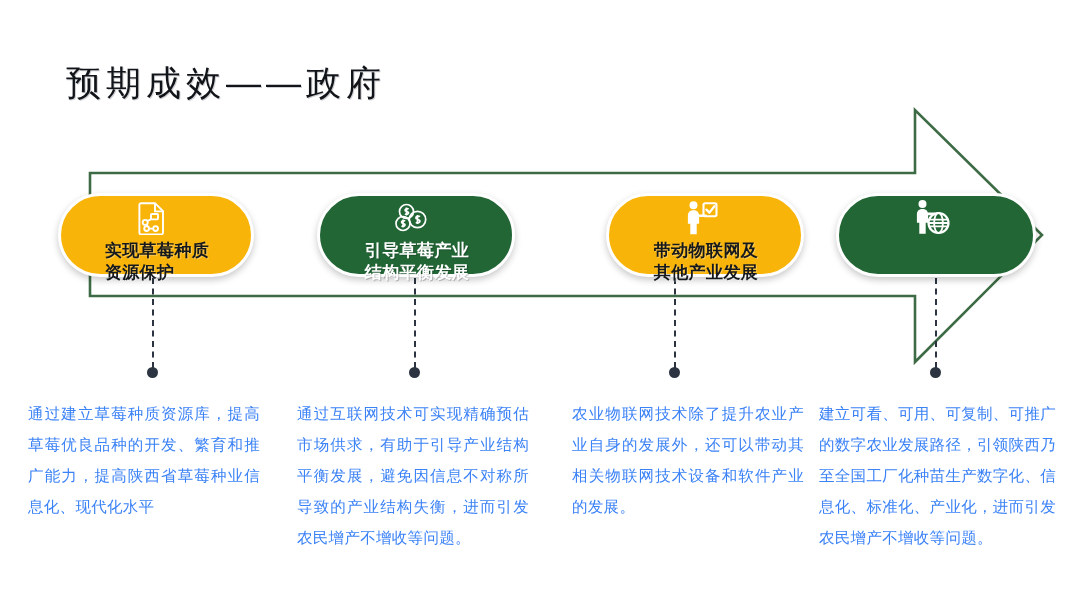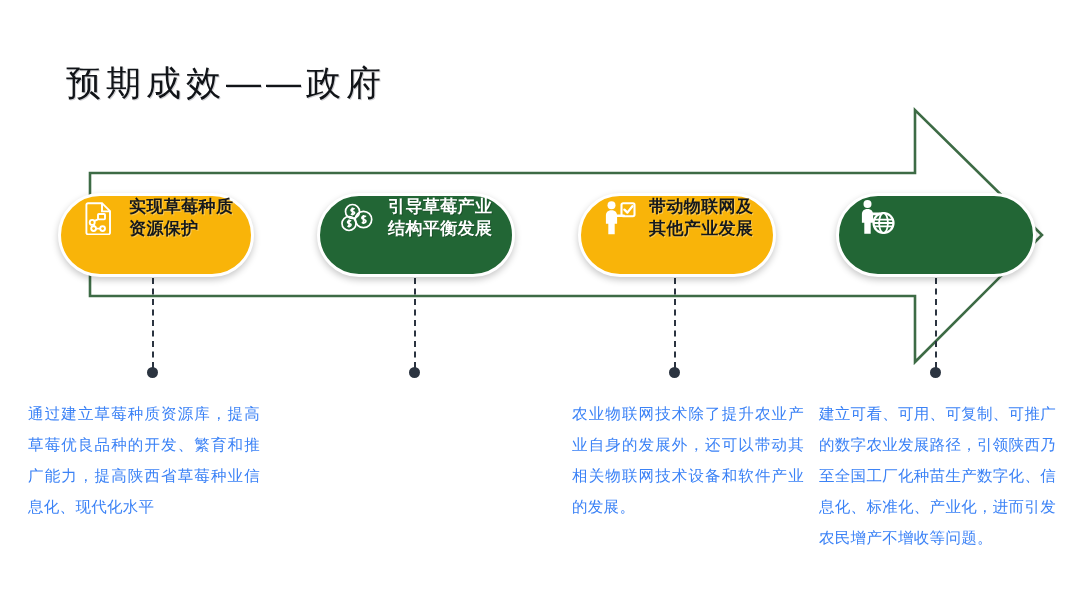--- a/index.html
+++ b/index.html
@@ -40,27 +40,28 @@
     top: 0;
     width: 1080px;
     height: 609px;
     pointer-events: none;
   }
 
   
   .pill {
     position: absolute;
     display: flex;
-    align-items: flex-start;
+    align-items: center;
     box-sizing: border-box;
     height: 84px;
     border-radius: 42px;
     padding: 0 16px 9px 18px;
     box-shadow: 0 3px 7px rgba(0,0,0,0.22);
     border: 3px solid #ffffff;
+    flex-direction: column;
   }
   .pill .icon-wrap {
     flex: 0 0 auto;
     width: 40px;
     height: 44px;
     display: flex;
     align-items: center;
     justify-content: center;
     margin-right: 10px;
   }
@@ -82,21 +83,21 @@
   .pill.green {
     background: #226635;
   }
   .pill.green .pill-label {
     color: #ffffff;
     text-shadow: 1px 1px 0 rgba(0,0,0,0.22);
   }
 
   .pill-1 { left: 58px;  top: 193px; width: 196px; }
   .pill-2 { left: 317px; top: 193px; width: 198px; }
-  .pill-3 { left: 578px; top: 193px; width: 198px; }
+  .pill-3 { left: 606px; top: 193px; width: 198px; }
   .pill-4 { left: 836px; top: 193px; width: 200px; }
 
   
   .connector {
     position: absolute;
     width: 0;
     border-left: 2px dashed #2b3440;
     top: 278px;
     height: 90px;
   }
@@ -200,16 +201,17 @@
         <path d="M8.5 10 c -4 0 -5.6 2.4 -5.6 5.6 v8.2 h2.4 v11 h6.4 v-11 h2.4 v-8.2 c 0 -3.2 -1.6 -5.6 -5.6 -5.6 Z" fill="#ffffff"></path>
         <rect x="12.6" y="13.6" width="9" height="2.6" rx="1.2" fill="#ffffff"></rect>
         <circle cx="24.5" cy="24" r="10" fill="none" stroke="#ffffff" stroke-width="2.2"></circle>
         <ellipse cx="24.5" cy="24" rx="4.4" ry="10" fill="none" stroke="#ffffff" stroke-width="1.8"></ellipse>
         <path d="M14.9 20.6 H34.1 M14.5 24 H34.5 M14.9 27.4 H34.1" stroke="#ffffff" stroke-width="1.8"></path>
       </svg>
     </span>
   </div>
 
   <div class="col col-1">通过建立草莓种质资源库，提高草莓优良品种的开发、繁育和推广能力，提高陕西省草莓种业信息化、现代化水平</div>
+  <div class="col col-2">通过互联网技术可实现精确预估市场供求，有助于引导产业结构平衡发展，避免因信息不对称所导致的产业结构失衡，进而引发农民增产不增收等问题。</div>
   <div class="col col-3">农业物联网技术除了提升农业产业自身的发展外，还可以带动其相关物联网技术设备和软件产业的发展。</div>
   <div class="col col-4">建立可看、可用、可复制、可推广的数字农业发展路径，引领陕西乃至全国工厂化种苗生产数字化、信息化、标准化、产业化，进而引发农民增产不增收等问题。</div>
 
 </div>
 
 </body></html>

